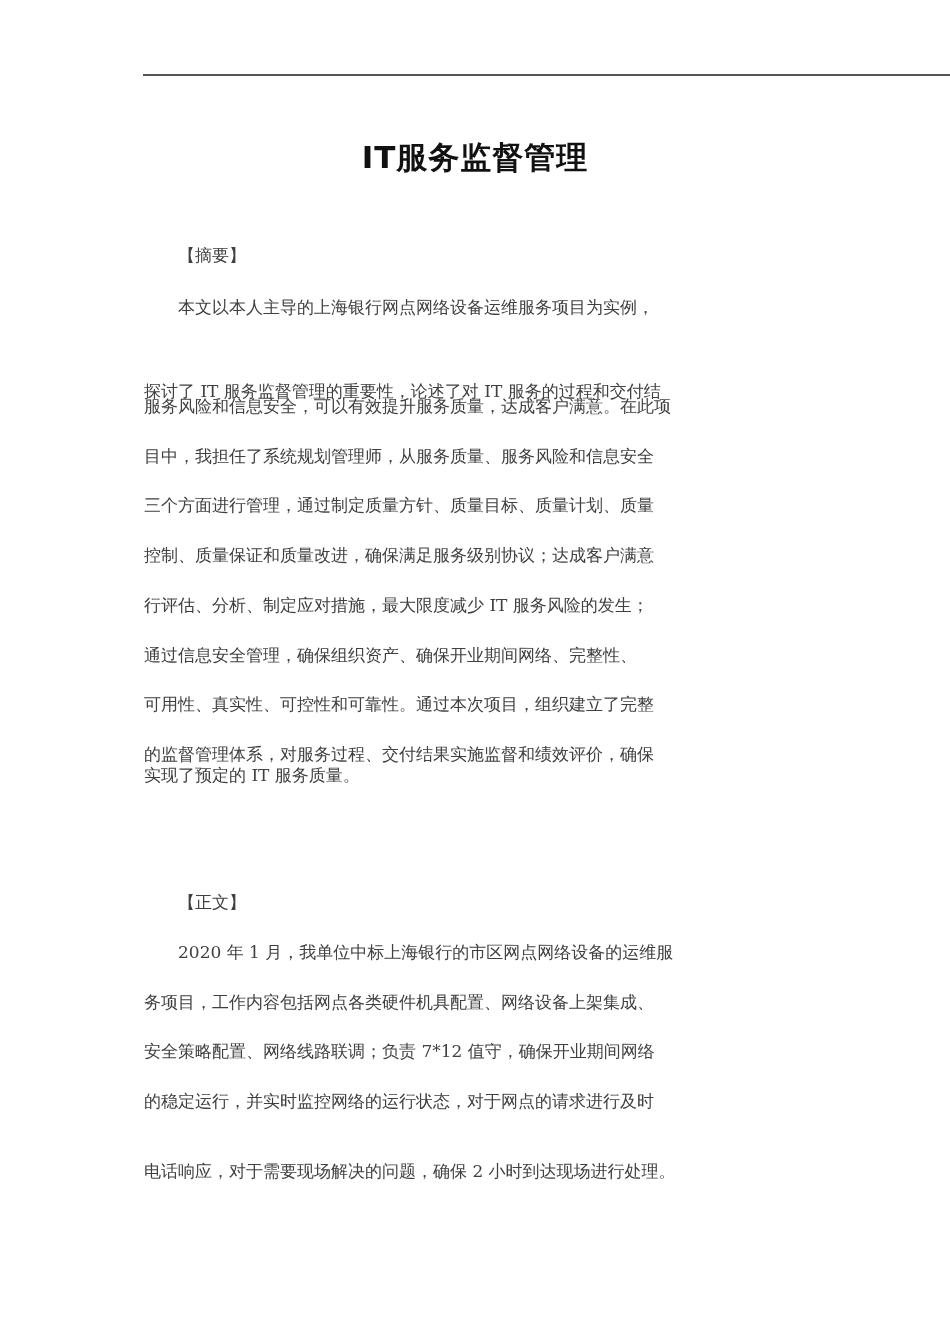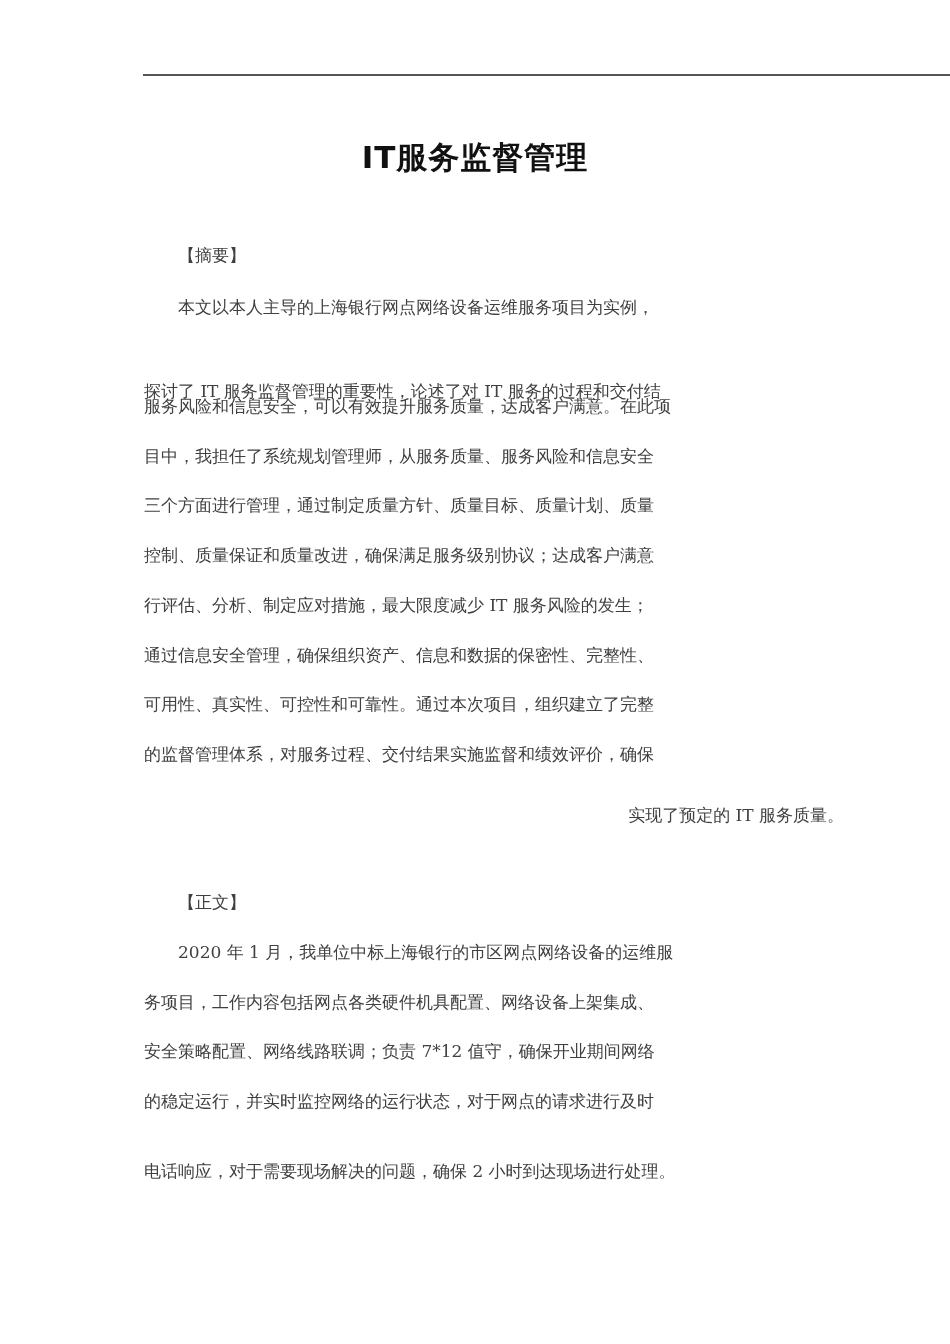--- a/index.html
+++ b/index.html
@@ -61,24 +61,24 @@
 
 <div class="line indent" style="top:240px;">【摘要】</div>
 
 <div class="line indent" style="top:292px;">本文以本人主导的上海银行网点网络设备运维服务项目为实例，</div>
 <div class="line" style="top:342px;margin-top:34px;">探讨了 IT 服务监督管理的重要性，论述了对 IT 服务的过程和交付结</div>
 <div class="line" style="top:391px;">服务风险和信息安全，可以有效提升服务质量，达成客户满意。在此项</div>
 <div class="line" style="top:441px;">目中，我担任了系统规划管理师，从服务质量、服务风险和信息安全</div>
 <div class="line" style="top:490px;">三个方面进行管理，通过制定质量方针、质量目标、质量计划、质量</div>
 <div class="line" style="top:540px;">控制、质量保证和质量改进，确保满足服务级别协议；达成客户满意</div>
 <div class="line" style="top:590px;">行评估、分析、制定应对措施，最大限度减少 IT  服务风险的发生；</div>
-<div class="line" style="top:640px;">通过信息安全管理，确保组织资产、信息和数据的保密性、完整性、</div>
+<div class="line" style="top:640px;">通过信息安全管理，确保组织资产、确保开业期间网络、完整性、</div>
 <div class="line" style="top:689px;">可用性、真实性、可控性和可靠性。通过本次项目，组织建立了完整</div>
 <div class="line" style="top:739px;">的监督管理体系，对服务过程、交付结果实施监督和绩效评价，确保</div>
-<div class="line" style="top:800px;text-align:right;">实现了预定的 IT 服务质量。</div>
+<div class="line" style="top:760px;">实现了预定的 IT 服务质量。</div>
 
 <div class="line indent" style="top:887px;">【正文】</div>
 
 <div class="line indent" style="top:937px;">2020 年 1  月，我单位中标上海银行的市区网点网络设备的运维服</div>
 <div class="line" style="top:987px;">务项目，工作内容包括网点各类硬件机具配置、网络设备上架集成、</div>
 <div class="line" style="top:1036px;">安全策略配置、网络线路联调；负责 7*12  值守，确保开业期间网络</div>
 <div class="line" style="top:1086px;">的稳定运行，并实时监控网络的运行状态，对于网点的请求进行及时</div>
 <div class="line" style="top:1156px;">电话响应，对于需要现场解决的问题，确保 2  小时到达现场进行处理。</div>
 
 </body></html>

